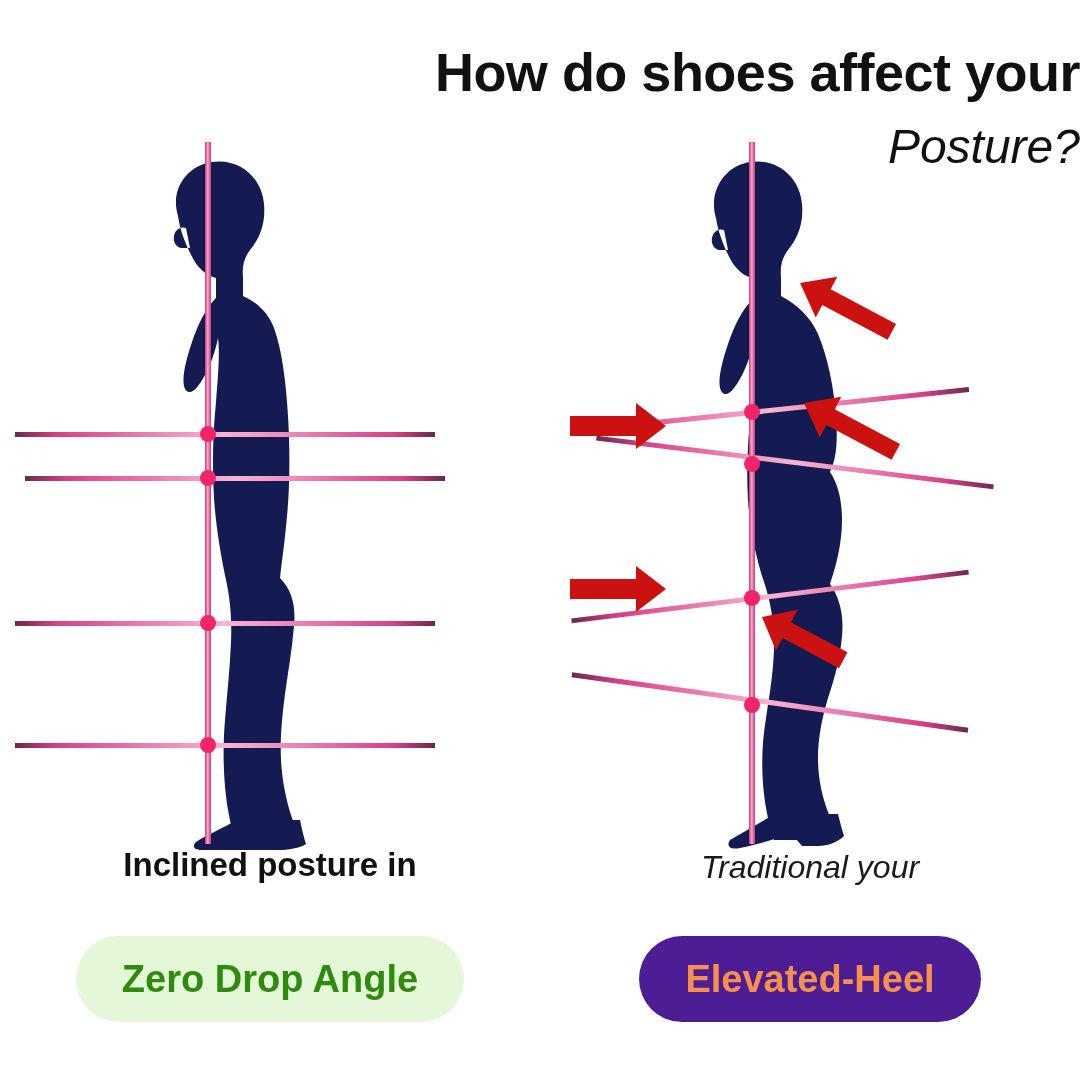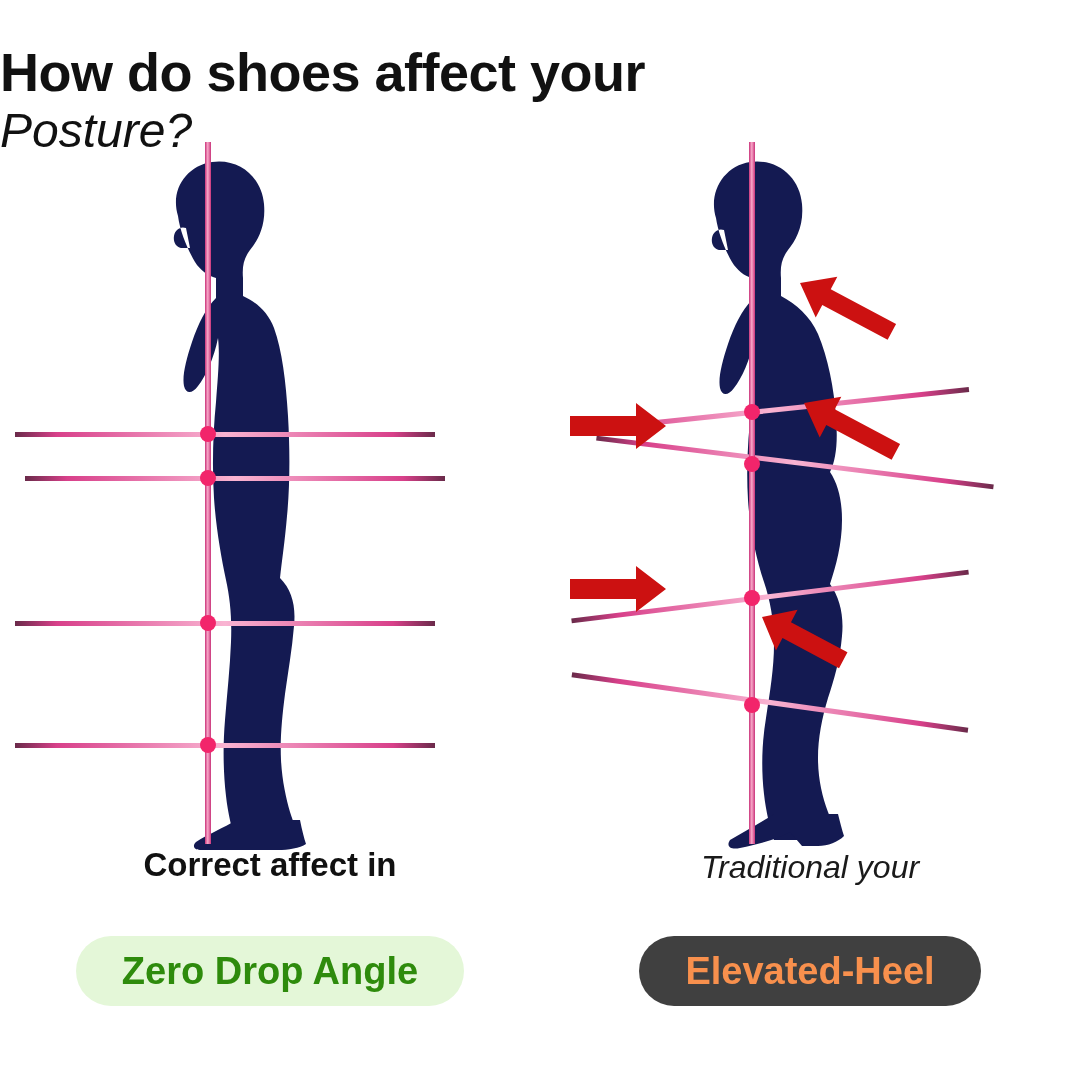--- a/index.html
+++ b/index.html
@@ -21,38 +21,38 @@
     height: 1080px;
     background: #ffffff;
   }
 
   
   .title-block {
     position: absolute;
     top: 44px;
     left: 0;
     width: 1080px;
-    text-align: left;
+    text-align: right;
   }
   .title-line1 {
     font-size: 54px;
     font-weight: 700;
     color: #111111;
     letter-spacing: -0.5px;
     line-height: 1.05;
     display: block;
   }
   .title-line2 {
     font-size: 48px;
     font-style: italic;
     font-weight: 400;
     color: #111111;
     line-height: 1.15;
     display: block;
-    margin-top: 2px;
+    margin-top: 18px;
   }
 
   
   .panel {
     position: absolute;
     top: 120px;
     width: 540px;
     height: 740px;
   }
   .panel-left  { left: 0; }
@@ -99,33 +99,33 @@
     display: flex;
     justify-content: center;
   }
   .pill-wrap-left  { left: 0; }
   .pill-wrap-right { left: 540px; }
 
   .pill {
     display: inline-flex;
     align-items: center;
     justify-content: center;
-    height: 70px;
+    height: 86px;
     padding: 0 46px;
     border-radius: 46px;
     font-size: 38px;
     font-weight: 700;
     white-space: nowrap;
   }
   .pill-green {
     background: #e4f7d8;
     color: #2e8b0c;
   }
   .pill-orange {
-    background: #404040;
+    background: #4c1d95;
     color: #f8904d;
   }
 </style>
 </head>
 <body>
 
 <div id="poster">
 
   <div class="title-block">
     <span class="title-line1">How do shoes affect your</span>
@@ -322,21 +322,21 @@
         </g>
 
         <g transform="translate(230,482) rotate(28)">
           <path fill="#cc1111" d="M 28 8 L 92 8 L 92 26 L 28 26 L 28 40 L 0 17 L 28 -6 Z"></path>
         </g>
       </g>
     </svg>
   </div>
 
   <div class="caption caption-left">
-    <span class="caption-main">Correct affect in</span>
+    <span class="caption-main">Inclined posture in</span>
   </div>
 
   <div class="caption caption-right">
     <span class="caption-sub">Traditional your</span>
   </div>
 
   <div class="pill-wrap pill-wrap-left">
     <span class="pill pill-green">Zero Drop Angle</span>
   </div>
 

